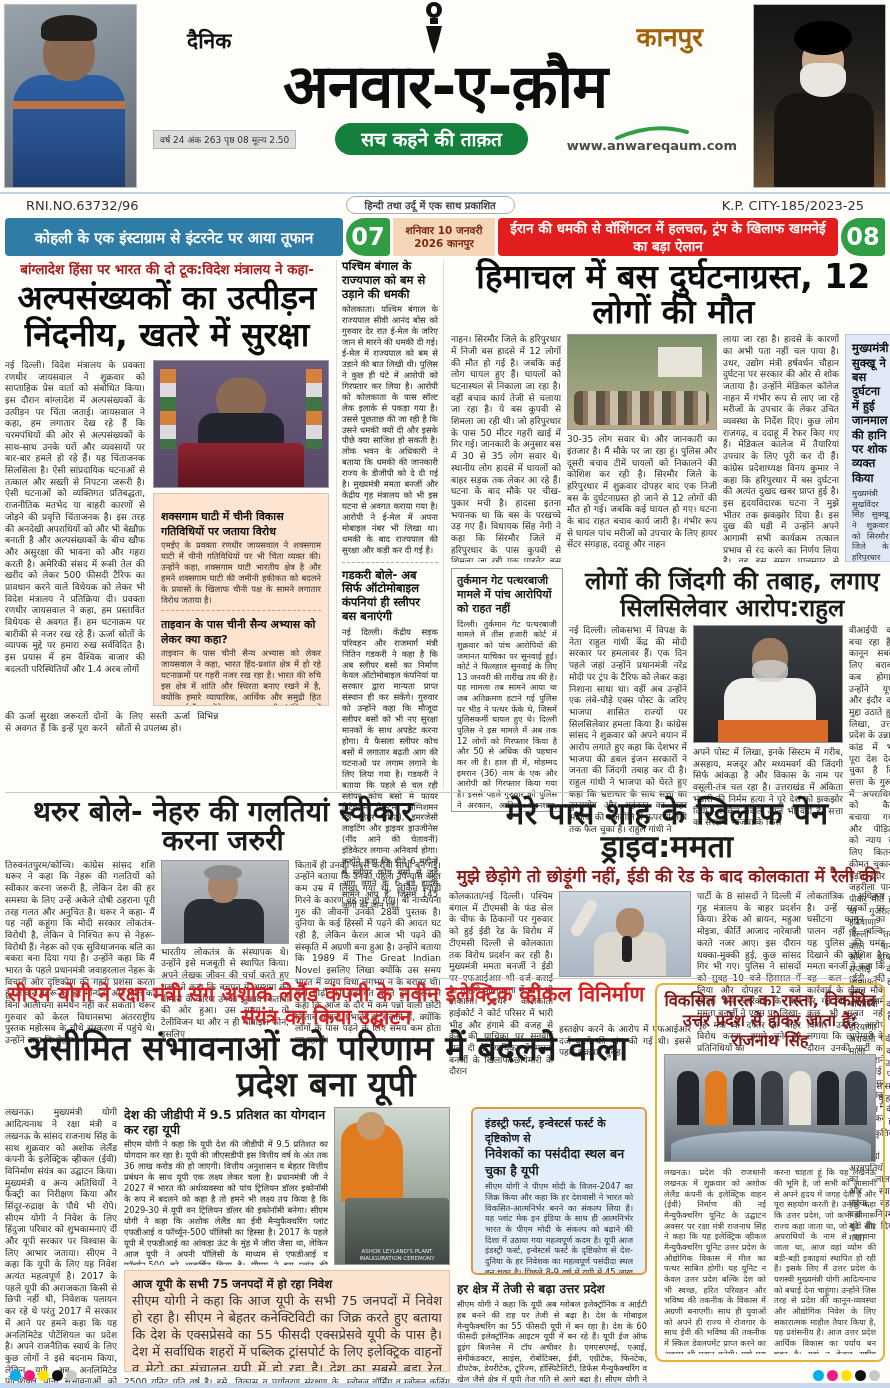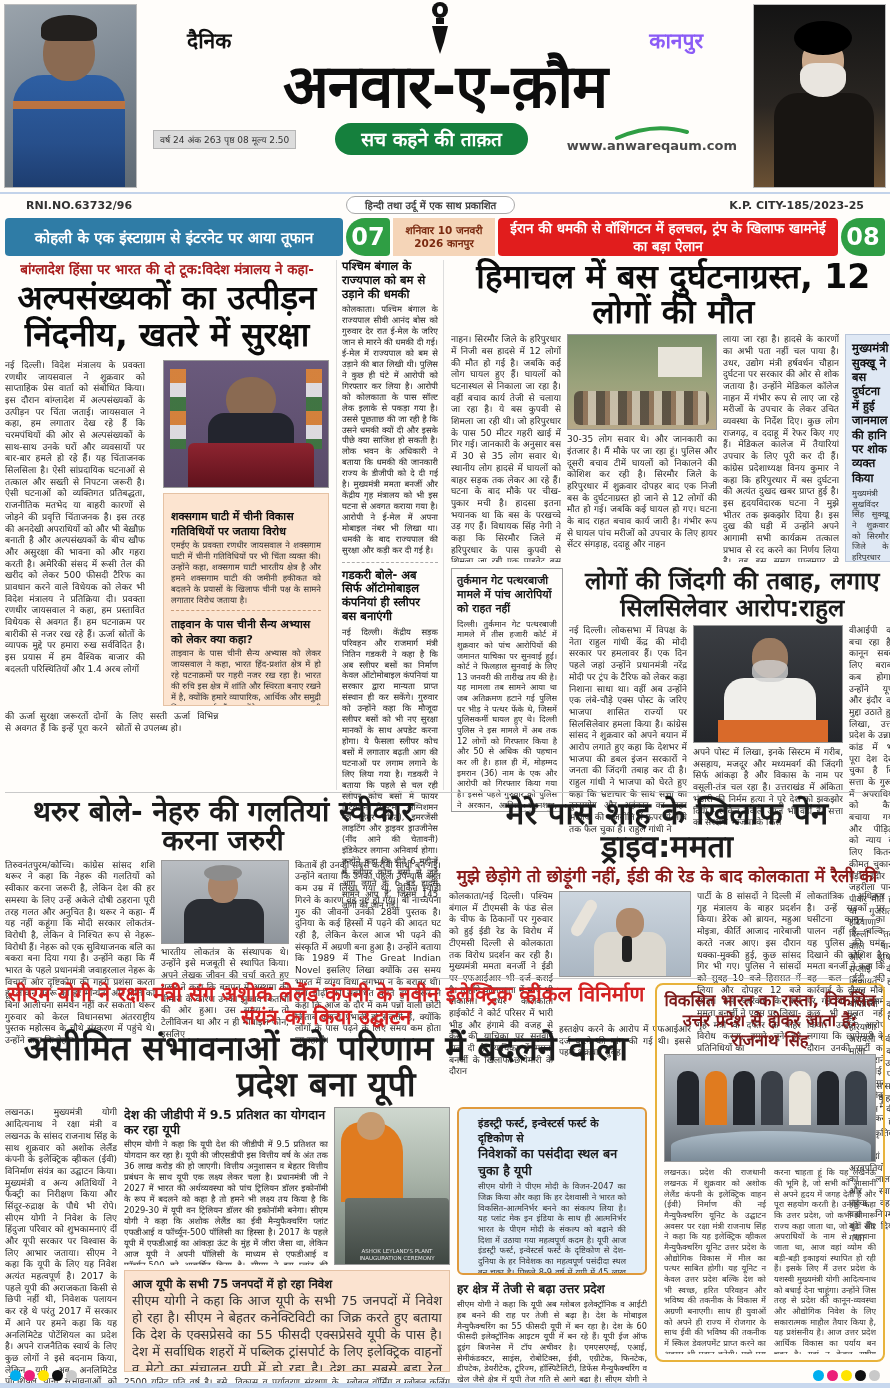--- a/index.html
+++ b/index.html
@@ -18,48 +18,48 @@
   .kohli .jersey { position:absolute; left:8px; top:70px; width:112px; height:114px; border-radius:30px 30px 0 0; background:linear-gradient(180deg,#2e5fa3 0%,#274f8b 60%,#1d3c6e 100%); }
   .kohli .trim { position:absolute; left:8px; top:96px; width:112px; height:8px; background:#e07a2a; opacity:.8; }
   .khamenei { background:linear-gradient(180deg,#141414 0%,#2a2622 55%,#6b5134 100%); }
   .khamenei .turban { position:absolute; left:40px; top:16px; width:58px; height:34px; border-radius:50%; background:#000; }
   .khamenei .face { position:absolute; left:48px; top:36px; width:42px; height:40px; border-radius:45%; background:#caa98c; }
   .khamenei .beard { position:absolute; left:46px; top:58px; width:46px; height:34px; border-radius:40% 40% 60% 60%; background:#e9e5df; }
   .khamenei .robe { position:absolute; left:20px; top:88px; width:100px; height:96px; border-radius:24px 24px 0 0; background:#181512; }
   .mast-center { flex:1; display:flex; flex-direction:column; align-items:center; padding-top:6px; }
   .mast-toprow { width:100%; display:flex; align-items:flex-end; justify-content:space-between; padding:0 46px; }
   .daily-label { font-size:21px; font-weight:bold; color:#111; }
-  .city-label { font-size:21px; font-weight:bold; color:#8b5cf6; }
+  .city-label { font-size:26px; font-weight:bold; color:#a16207; }
   .logo-icon { width:34px; height:52px; margin-top:-4px; }
   .paper-title { font-size:60px; font-weight:bold; color:#0d0d0d; line-height:1.02; letter-spacing:-1px; margin-top:2px; white-space:nowrap; }
   .mast-botrow { width:100%; display:flex; align-items:center; justify-content:space-between; padding:6px 12px 0 12px; }
   .issue-line { font-size:9px; color:#333; background:#dcdcdc; border:1px solid #b5b5b5; padding:2px 6px; }
   .tagline-pill { background:#15803d; color:#fff; font-weight:bold; font-size:19px; border-radius:20px; padding:3px 26px; }
   .website { font-size:13px; font-weight:bold; color:#4a4a4a; display:flex; flex-direction:column; align-items:center; }
   .swoosh { width:78px; height:14px; margin-bottom:-2px; }
   
   .infobar { position:absolute; top:192px; left:0; right:0; height:24px; display:flex; align-items:center; justify-content:space-between; padding:0 26px; border-top:2px solid #c3d3ea; }
-  .infobar .meta { font-size:11px; font-weight:bold; color:#333; }
+  .infobar .meta { font-size:13px; font-weight:normal; color:#333; }
   .pub-pill { font-size:10px; font-weight:bold; color:#444; border:1px solid #aaa; border-radius:10px; padding:1px 18px; background:#fff; }
   
   .ribbon { position:absolute; top:218px; left:5px; right:5px; height:38px; display:flex; gap:3px; }
   .rb { display:flex; align-items:center; justify-content:center; }
   .rb-blue { width:338px; background:#2f7ca6; color:#fff; font-weight:bold; font-size:15px; border-radius:4px; padding:0 8px; }
   .rb-page { width:44px; background:#2f9e44; color:#fff; font-weight:bold; font-size:24px; border-radius:20px 4px 4px 20px; }
   .rb-date { width:102px; background:#f5d5b8; color:#7a2a10; font-weight:bold; font-size:10.5px; flex-direction:column; line-height:1.25; text-align:center; }
   .rb-red { flex:1; background:#e11d1d; color:#fff; font-weight:bold; font-size:13.5px; border-radius:4px; padding:0 6px; text-align:center; }
   
   .txt { font-size:9px; line-height:1.3; text-align:justify; color:#262626; overflow:hidden; }
   .small-head { font-size:12px; font-weight:bold; line-height:1.2; margin-bottom:3px; color:#111; }
   
   .sec1 { position:absolute; top:260px; left:5px; right:5px; height:530px; display:flex; gap:7px; }
   .colA { width:324px; flex:none; }
   .kicker { font-size:13.5px; font-weight:bold; color:#a81c1c; text-align:center; margin-bottom:2px; }
   .h1a { font-size:33px; font-weight:bold; line-height:1.12; text-align:center; color:#0c0c0c; margin-bottom:6px; }
-  .rowA { display:flex; gap:18px; height:346px; }
+  .rowA { display:flex; gap:8px; height:346px; }
   .colA-text { width:140px; flex:none; height:100%; }
   .colA-right { flex:1; display:flex; flex-direction:column; gap:5px; }
   .photo-press { height:128px; position:relative; background:linear-gradient(180deg,#6a5a7c 0%,#584a68 100%); border:1px solid #999; overflow:hidden; }
   .photo-press .flagL,.photo-press .flagR { position:absolute; top:8px; width:16px; height:80px; background:repeating-linear-gradient(180deg,#e88932 0 14px,#f2f2f2 14px 28px,#3a7a3a 28px 42px); opacity:.85; }
   .photo-press .flagL { left:6px; } .photo-press .flagR { right:6px; }
   .photo-press .man { position:absolute; left:62px; top:16px; width:50px; height:46px; border-radius:48%; background:#8a6a52; }
   .photo-press .suit { position:absolute; left:44px; top:52px; width:86px; height:36px; border-radius:16px 16px 0 0; background:#23252e; }
   .photo-press .podium { position:absolute; left:24px; bottom:0; width:126px; height:44px; background:linear-gradient(180deg,#8e2430,#5f121c); border-radius:6px 6px 0 0; }
   .peachbox { flex:1; background:#fce4d0; border:1px solid #e5c2a4; padding:14px 7px; overflow:hidden; }
   .pb-title { font-size:11px; font-weight:bold; margin-bottom:2px; color:#111; }
@@ -136,21 +136,21 @@
   .photo-yogi { width:116px; flex:none; border:1px solid #999; position:relative; overflow:hidden; background:linear-gradient(180deg,#cfd8cf 0%,#a8b3a8 45%,#6f7a72 100%); }
   .photo-yogi .robe { position:absolute; left:6px; top:14px; width:62px; height:80px; border-radius:20px 30px 0 0; background:#e07b1f; }
   .photo-yogi .headc { position:absolute; left:22px; top:4px; width:28px; height:28px; border-radius:50%; background:#c79a6e; }
   .photo-yogi .podium { position:absolute; left:10px; bottom:0; width:104px; height:66px; background:linear-gradient(180deg,#6a726c,#3f4742); border-radius:4px 4px 0 0; display:flex; align-items:flex-end; justify-content:center; }
   .photo-yogi .podium span { font-size:5.5px; color:#e8e8e8; text-align:center; line-height:1.3; padding:2px; }
   .invest-box { background:#fbe3d0; border:1px solid #e5c2a4; padding:5px 7px; height:102px; overflow:hidden; }
   .ib-title { font-size:11.5px; font-weight:bold; margin-bottom:2px; }
   .ib-text { font-size:13px; line-height:1.3; text-align:justify; color:#333; }
   .s3-bottom { column-count:3; column-gap:8px; height:56px; overflow:hidden; }
   .s3-c4 { flex:1; display:flex; flex-direction:column; gap:5px; }
-  .industry-box { background:#e2eef9; border:2px solid #e09a3c; border-radius:6px; padding:6px 19px; height:168px; overflow:hidden; }
+  .industry-box { background:#e2eef9; border:2px solid #e09a3c; border-radius:6px; padding:6px 12px; height:168px; overflow:hidden;margin-left:14px; }
   .inb-t1 { font-size:11px; font-weight:bold; }
   .inb-t2 { font-size:12.5px; font-weight:bold; margin-bottom:2px; }
   .inb-text { font-size:8.2px; line-height:1.3; text-align:justify; color:#333; }
   .sector { flex:1; overflow:hidden; }
   .sector-head { font-size:12px; font-weight:bold; margin-bottom:2px; }
   .rajnath-box { flex:1; border:2px solid #e8b23a; border-radius:8px; padding:6px 7px; display:flex; flex-direction:column; overflow:hidden; }
   .h-rajnath { font-size:16.5px; font-weight:bold; color:#7d1a1a; text-align:center; line-height:1.2; margin-bottom:4px; }
   .photo-rajnath { height:108px; border:1px solid #999; position:relative; overflow:hidden; background:linear-gradient(180deg,#b9bfc6 0%,#8e969e 55%,#5f666d 100%); margin-bottom:5px; flex:none; }
   .photo-rajnath .p { position:absolute; top:16px; width:22px; height:54px; border-radius:10px 10px 0 0; background:#23262c; }
   .photo-rajnath .p1{left:12px;} .photo-rajnath .p2{left:40px; background:#e07b1f;} .photo-rajnath .p3{left:68px;} .photo-rajnath .p4{left:96px; background:#3a3f47;} .photo-rajnath .p5{left:124px; background:#e8e4da;} .photo-rajnath .p6{left:152px;} .photo-rajnath .p7{left:180px; background:#394049;}

